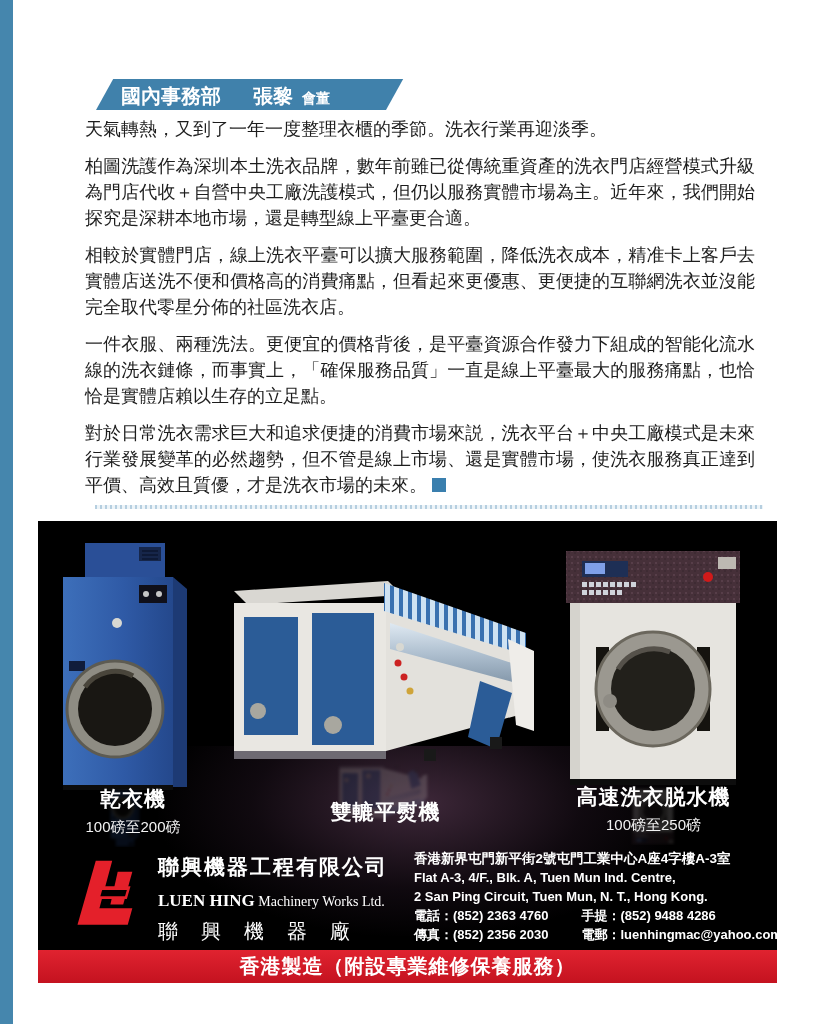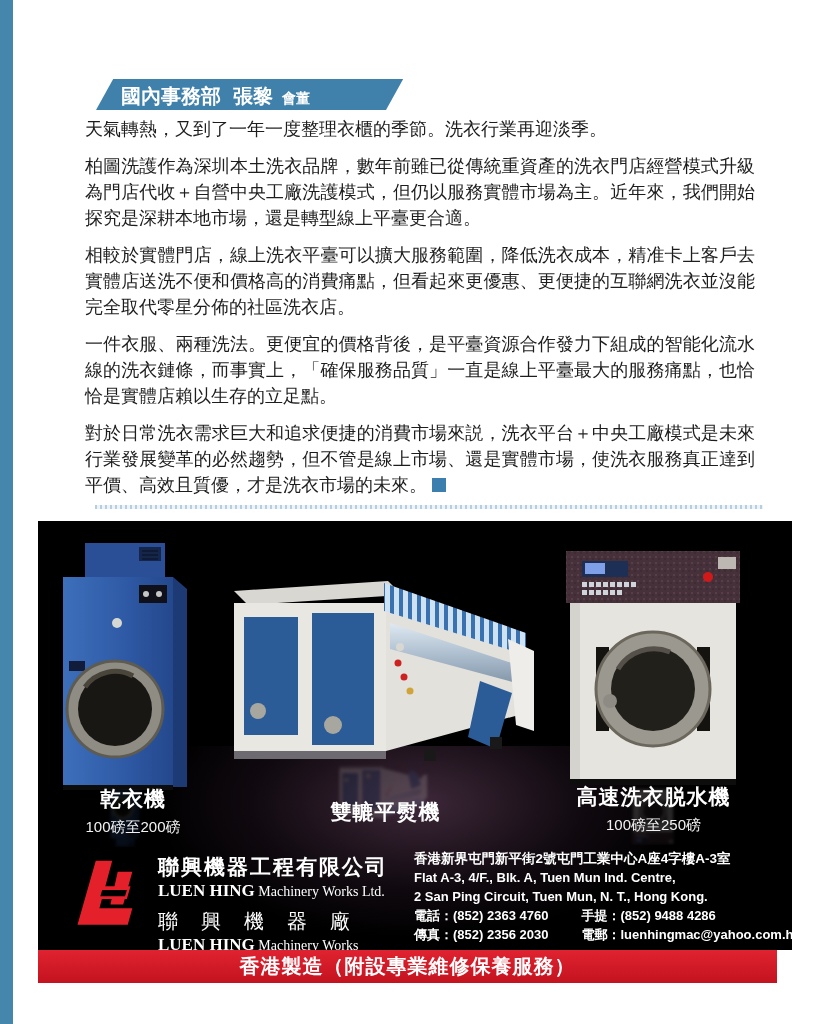--- a/index.html
+++ b/index.html
@@ -27,34 +27,34 @@
   .stamp-icon .circ{width:12px;height:12px;border:2px solid #999;border-radius:50%;
     margin:2px auto 0 auto;font-size:5px;line-height:11px;text-align:center;color:#999;
     letter-spacing:1px;font-weight:bold;}
   .tab-vertical{position:absolute;left:22px;top:82px;writing-mode:vertical-rl;text-orientation:upright;
     font-size:15px;color:#8c8c8c;letter-spacing:3px;font-weight:bold;}
   
   .banner-shape{position:absolute;left:96px;top:79px;width:290px;height:31px;background:#4081ab;
     transform:skewX(-29deg);transform-origin:bottom left;}
   .banner-text{position:absolute;left:121px;top:83px;color:#ffffff;font-weight:bold;font-size:20px;
     white-space:nowrap;}
-  .banner-text .author{margin-left:12px;}
+  .banner-text .author{margin-left:32px;}
   .banner-text .role{font-size:14px;margin-left:9px;font-weight:bold;}
   
   .article{position:absolute;left:85px;top:116px;width:678px;color:#1d1d1d;
     font-size:18px;line-height:26px;text-align:justify;}
   .article p{margin:0 8px 11px 0;}
   .end-mark{display:inline-block;width:14px;height:14px;background:#3a7fae;margin-left:5px;
     vertical-align:-1px;}
   
   .section-divider{position:absolute;left:95px;top:505px;width:668px;height:4px;opacity:.85;
     background:repeating-linear-gradient(90deg,#a9c6da 0 2px,#eaf2f7 2px 5px);}
   
   .ad{position:absolute;left:38px;top:521px;width:739px;height:462px;}
-  .ad-black{position:absolute;left:0;top:0;width:739px;height:429px;background:#000;overflow:hidden;padding-left:15px;}
+  .ad-black{position:absolute;left:0;top:0;width:739px;height:429px;background:#000;overflow:hidden;}
   .floor-glow{position:absolute;left:120px;top:225px;width:520px;height:190px;
     background:radial-gradient(ellipse at 50% 30%,rgba(112,72,104,.55),rgba(64,38,62,.25) 45%,transparent 72%);}
   .machine{position:absolute;}
   .machine svg{display:block;width:100%;height:100%;}
   .reflection{position:absolute;overflow:hidden;}
   .reflection svg{display:block;width:100%;height:100%;transform:scaleY(-1);opacity:.17;filter:blur(1.5px);}
   .m-dryer{left:17px;top:20px;width:140px;height:250px;}
   .r-dryer{left:17px;top:268px;width:140px;height:58px;}
   .m-ironer{left:190px;top:40px;width:310px;height:205px;}
   .r-ironer{left:190px;top:243px;width:310px;height:60px;}
@@ -64,21 +64,21 @@
   .machine-label .m-name{font-size:21px;font-weight:bold;letter-spacing:1px;}
   .machine-label .m-cap{font-size:15px;margin-top:5px;color:#f2f2f2;}
   .lbl-dryer{left:25px;top:264px;width:140px;}
   .lbl-ironer{left:260px;top:277px;width:175px;}
   .lbl-washer{left:528px;top:262px;width:175px;}
   
   .lh-logo{position:absolute;left:34px;top:336px;width:64px;height:88px;z-index:6;}
   .company{position:absolute;left:120px;top:332px;color:#ffffff;z-index:6;
     font-family:"Liberation Serif", serif;white-space:nowrap;}
   .co-zh1{font-size:21px;font-weight:600;letter-spacing:2px;}
-  .co-en{font-size:14px;margin-top:0;}
+  .co-en{font-size:14px;margin-top:10px;}
   .co-en .en-bold{font-size:17px;font-weight:bold;}
   .co-zh2{font-size:20px;font-weight:400;letter-spacing:9px;margin-top:7px;}
   .contact{position:absolute;left:376px;top:328px;color:#ffffff;font-size:13px;line-height:19px;
     font-weight:bold;z-index:6;white-space:nowrap;}
   .contact .zh-addr{font-size:13.5px;}
   .contact .row .val{margin-right:33px;}
   .ad-red{position:absolute;left:0;top:429px;width:739px;height:33px;
     background:linear-gradient(180deg,#e02330,#c4121f);
     display:flex;align-items:center;justify-content:center;
     color:#ffffff;font-weight:bold;font-size:20px;letter-spacing:1px;}

